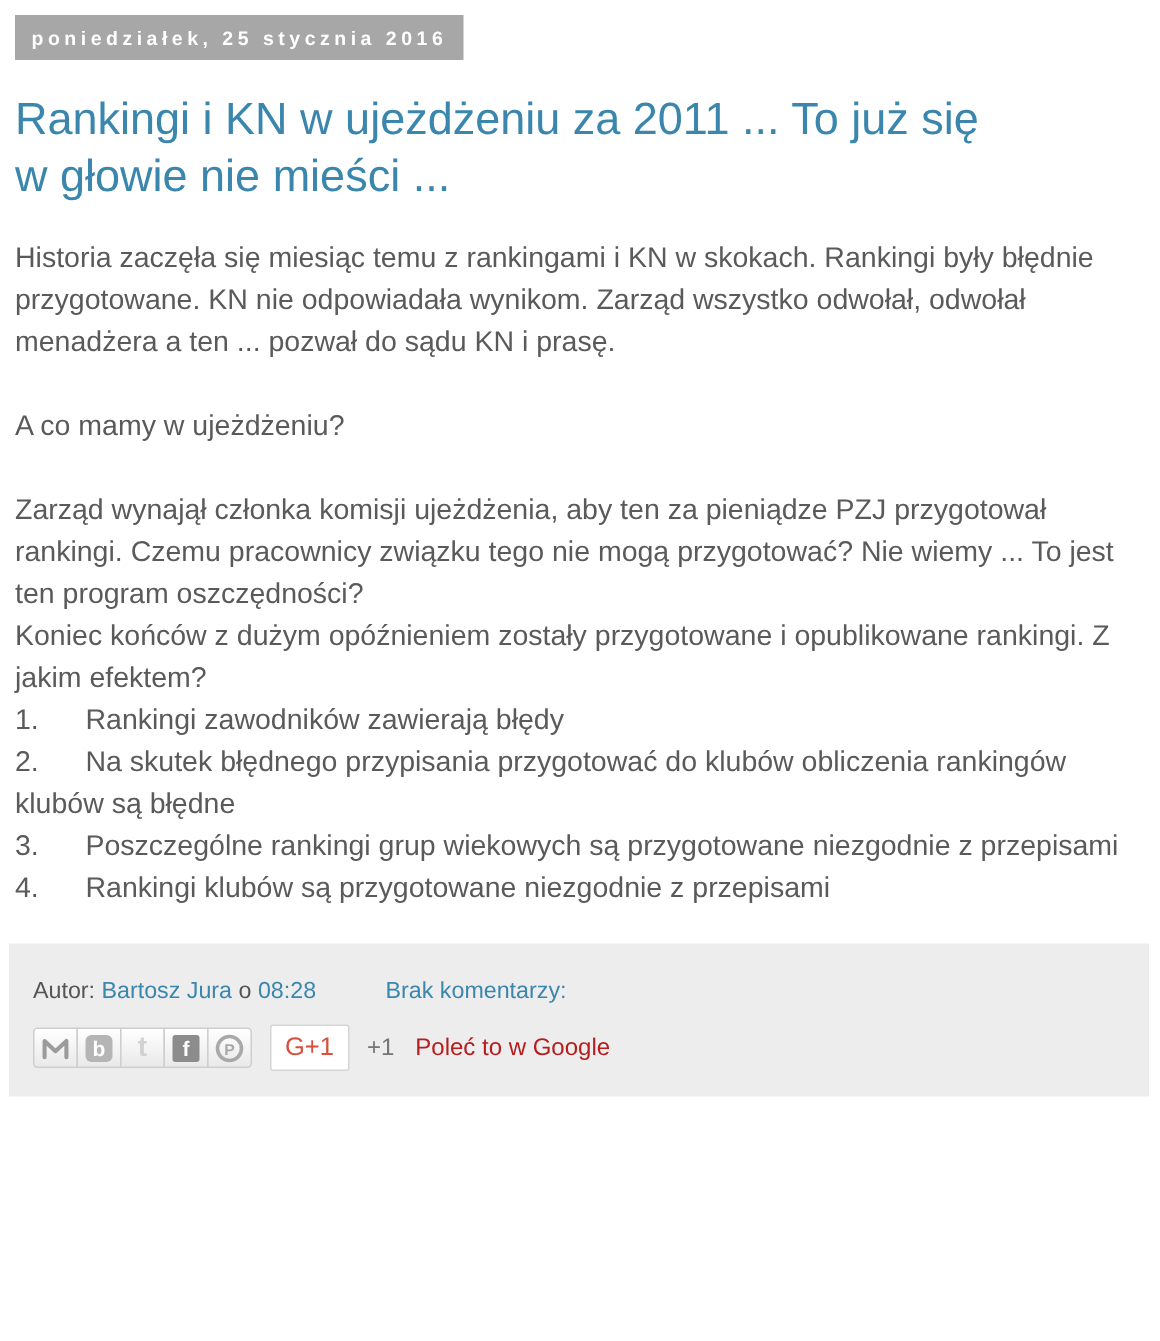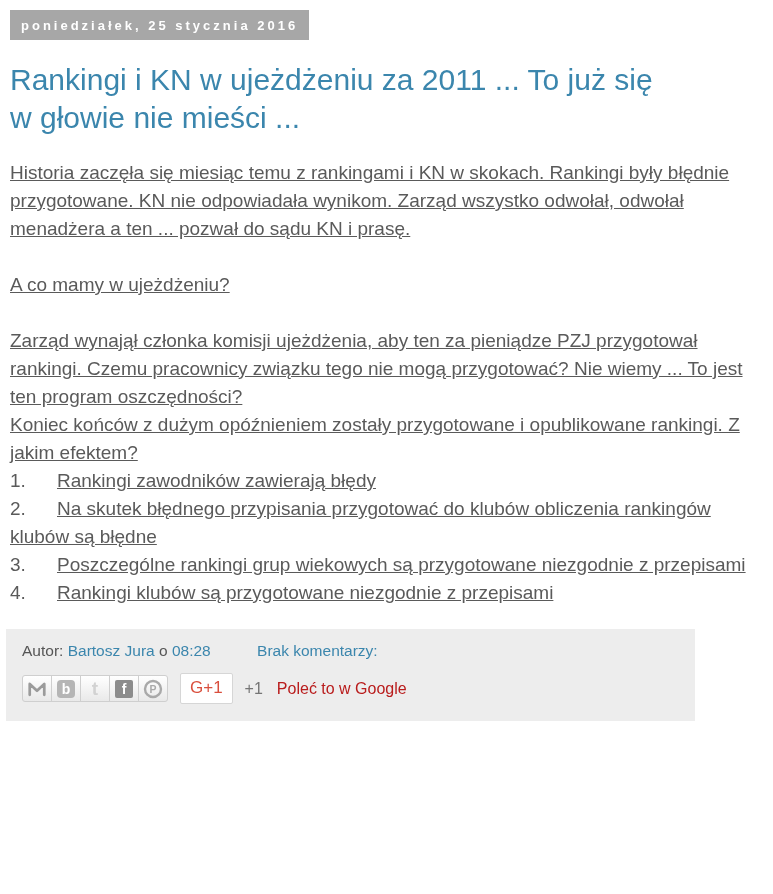--- a/index.html
+++ b/index.html
@@ -33,34 +33,33 @@
     margin: 21px 0 22px 0;
     white-space: pre-line;
     cursor: pointer;
   }
 
   
   .post-body {
     color: #5a5a5a;
     font-size: 19px;
     line-height: 28px;
-    text-decoration: underline;
   }
   .post-body p { margin: 0; }
   .post-body p.mb { margin-bottom: 28px; }
   .post-body p.last { margin-top: 56px; }
   .li { margin: 0; }
   .li .num { display: inline-block; width: 47px; }
 
   
   .post-footer {
     background: #ededed;
     margin: 22px 0 16px -4px;
-    width: 689px;
-    padding: 13px 16px 17px 16px;
+    width: 760px;
+    padding: 23px 16px 17px 16px;
   }
   .byline {
     font-size: 15.5px;
     color: #555555;
   }
   .byline a {
     color: #3b86ad;
     text-decoration: none;
     cursor: pointer;
   }

